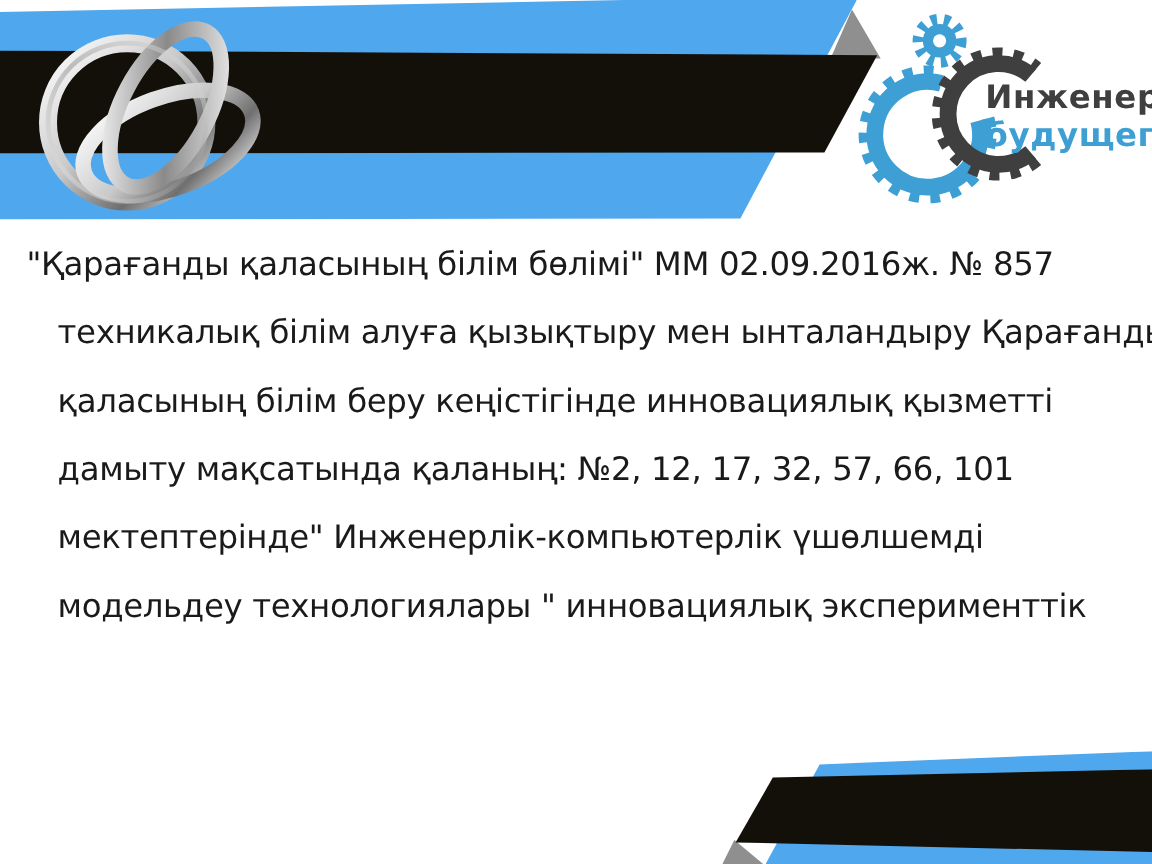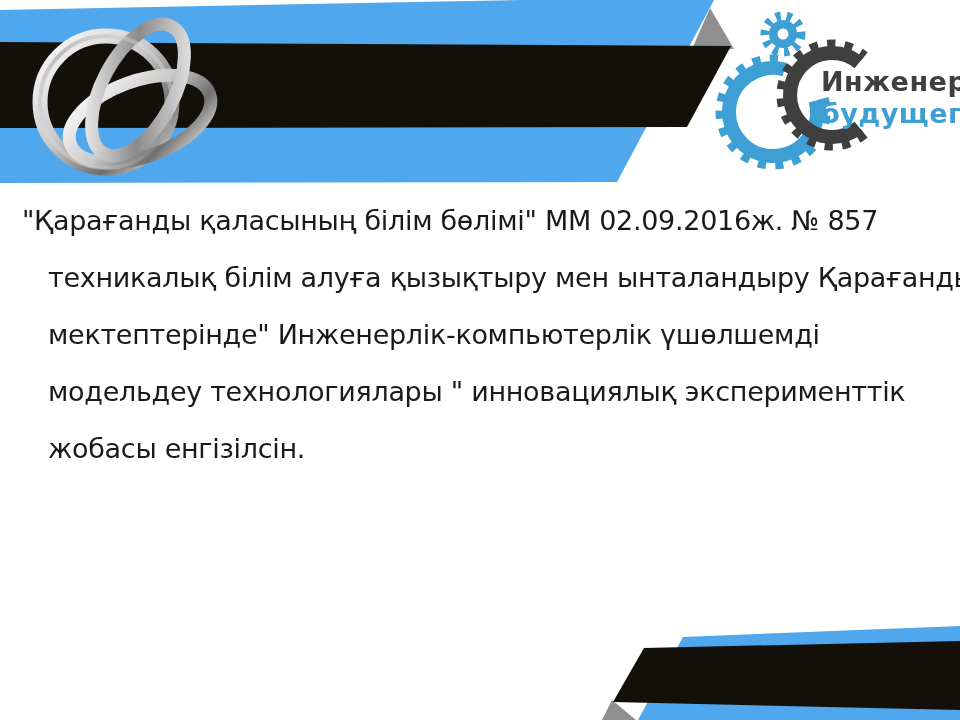--- a/index.html
+++ b/index.html
@@ -80,22 +80,23 @@
       <path d="M147 125.2 A42 42 0 1 1 147 60.8" fill="none" stroke="#3F3F3F" stroke-width="14"></path>
     </g>
   </svg>
 
   <div class="logo-text top">Инженеры</div>
   <div class="logo-text bottom">будущего</div>
 
   <div class="body-text">
     <div class="line">"Қарағанды қаласының білім бөлімі" ММ 02.09.2016ж. № 857</div>
     <div class="line indent">техникалық білім алуға қызықтыру мен ынталандыру Қарағанды</div>
+    <div class="line indent">қаласының білім беру кеңістігінде инновациялық қызметті</div>
+    <div class="line indent">дамыту мақсатында қаланың: №2, 12, 17, 32, 57, 66, 101</div>
     <div class="line indent">мектептерінде" Инженерлік-компьютерлік үшөлшемді</div>
     <div class="line indent">модельдеу технологиялары " инновациялық эксперименттік</div>
-    <div class="line indent">жобасы енгізілсін.</div>
   </div>
 
   <div class="band band-blue-bottom"></div>
   <div class="band band-shadow-bot"></div>
   <div class="band band-black-bottom"></div>
 
 </div>
 
 </body></html>

